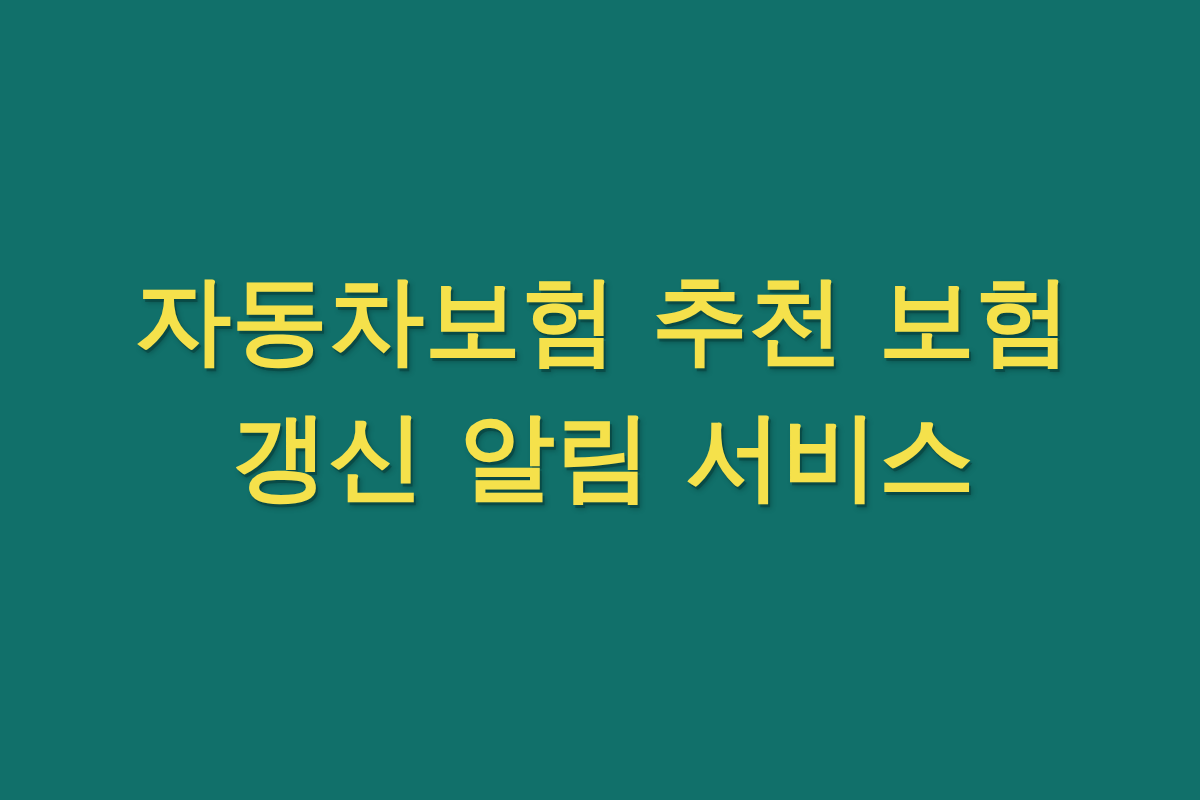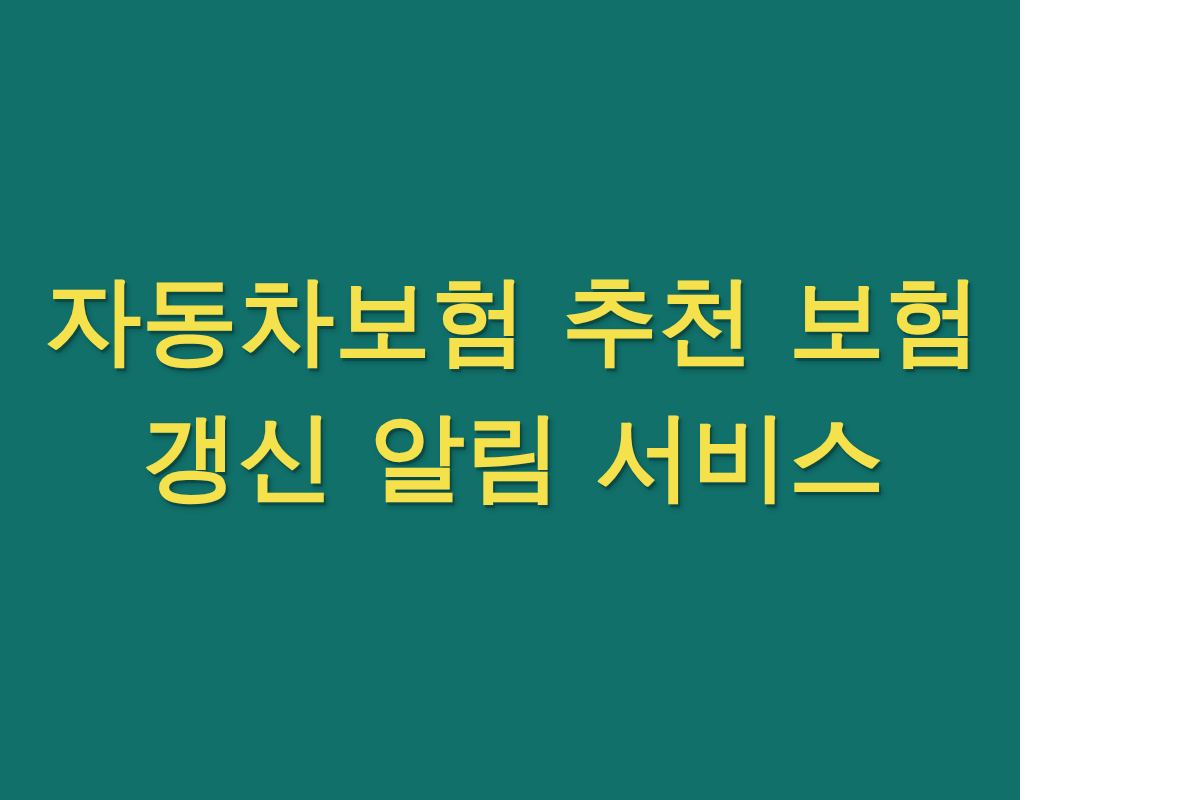--- a/index.html
+++ b/index.html
@@ -10,21 +10,21 @@
 
   body {
     width: 1200px;
     height: 800px;
     overflow: hidden;
     font-family: "DejaVu Sans", "Liberation Sans", sans-serif;
   }
 
   #banner {
     position: relative;
-    width: 1020px;
+    width: 1200px;
     height: 800px;
     box-sizing: border-box;
     display: flex;
     align-items: center;
     justify-content: center;
     background-color: #11706A; 
     overflow: hidden;
     padding-left: 7px;
   }
 

